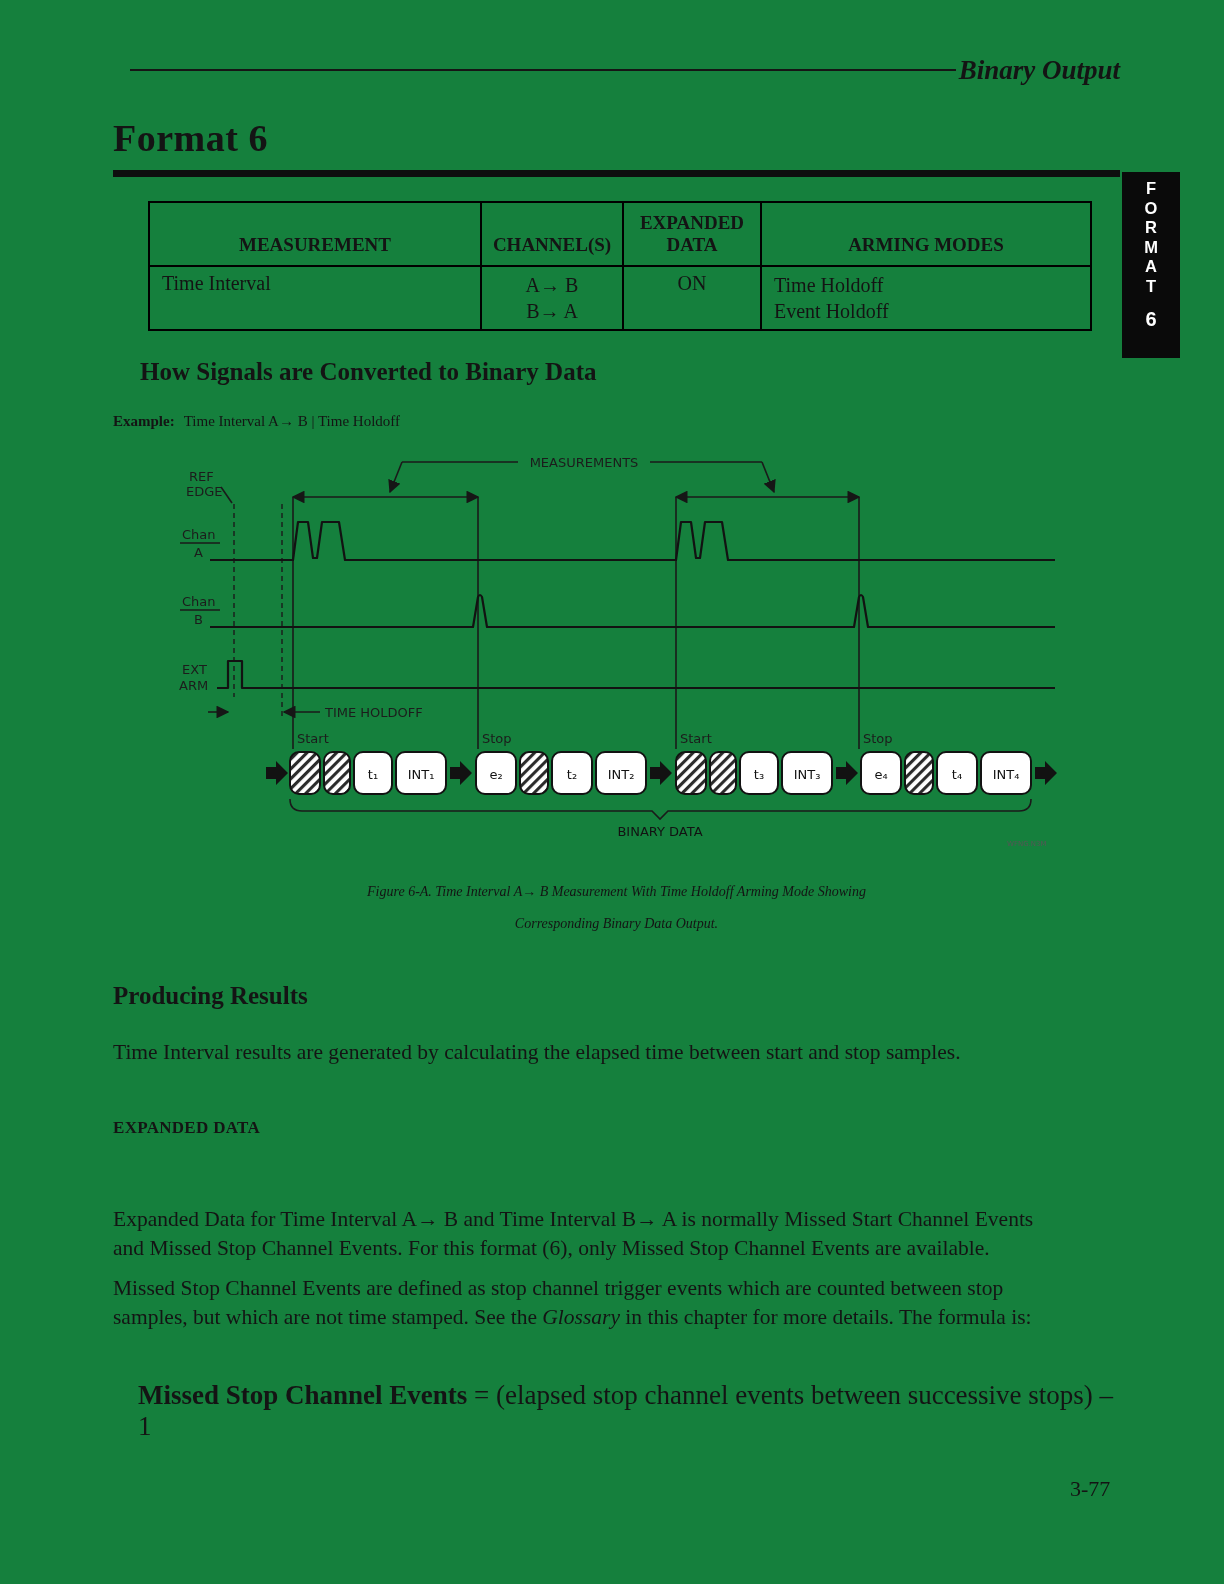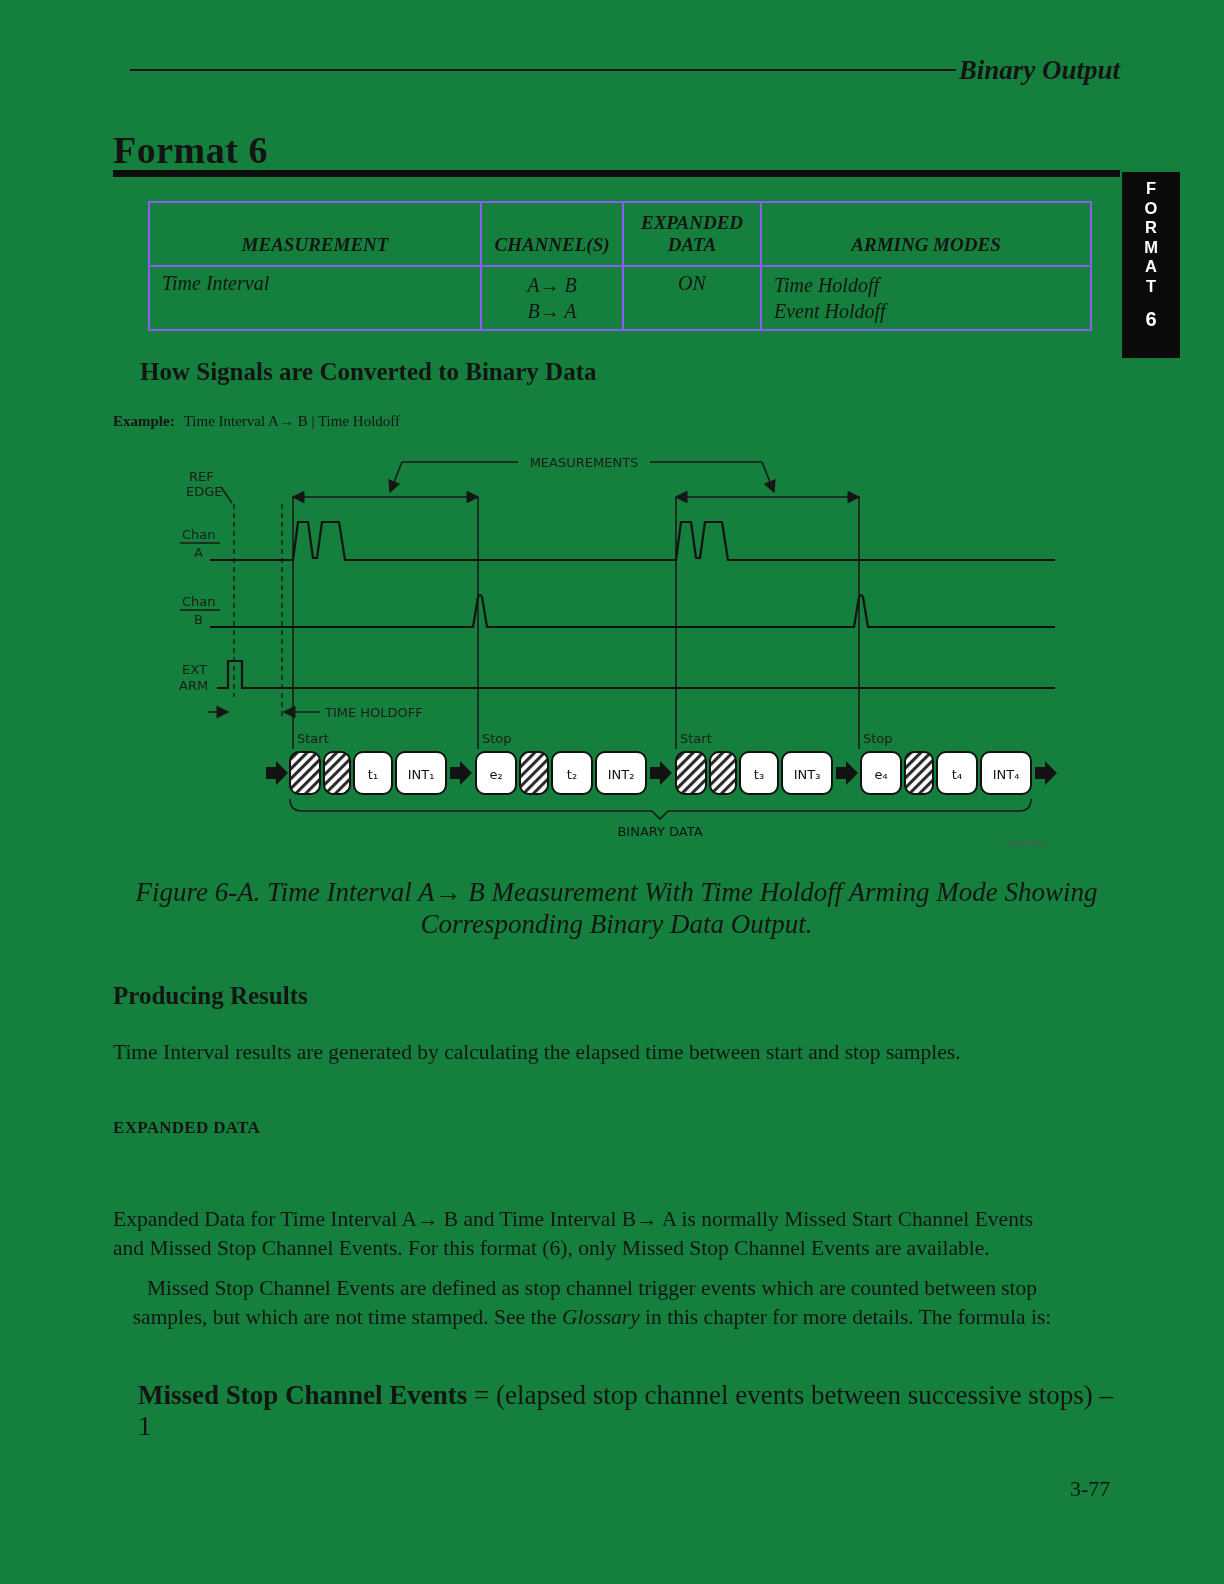--- a/index.html
+++ b/index.html
@@ -11,58 +11,58 @@
     overflow:hidden;
   }
 
   
   .running-header { position:absolute; top:50px; left:130px; width:990px; height:40px;
     display:flex; align-items:center; }
   .rh-rule { flex:1; height:2.5px; background:#151515; }
   .rh-title { font-size:27px; font-weight:bold; font-style:italic; white-space:nowrap; padding-left:3px; }
 
   
-  .page-title { position:absolute; top:128px; left:113px; font-size:38px; font-weight:bold; letter-spacing:0.5px; }
+  .page-title { position:absolute; top:116px; left:113px; font-size:38px; font-weight:bold; letter-spacing:0.5px; }
   .title-rule { position:absolute; top:170px; left:113px; width:1007px; height:7px; background:#0e0e0e; }
 
   
   .side-tab { position:absolute; top:172px; left:1122px; width:58px; height:186px;
     background:#0a0a0a; color:#ffffff; text-align:center;
     font-family:"Liberation Sans", sans-serif; font-weight:bold; padding-top:7px; }
   .side-tab .tl { display:block; font-size:16.5px; line-height:19.5px; }
   .side-tab .tab-num { margin-top:12px; font-size:20px; }
 
   
   .spec-table { position:absolute; top:201px; left:148px; width:942px;
     border-collapse:collapse; font-size:20px; table-layout:fixed; }
-  .spec-table th, .spec-table td { border:2px solid #8b5cf6;font-style:italic; }
+  .spec-table th, .spec-table td { border:2px solid #000000; }
   .spec-table th { font-weight:bold; font-size:19px; text-align:center;
     vertical-align:bottom; padding:6px 4px 9px; height:64px; }
   .spec-table td { vertical-align:top; padding:5px 12px; height:60px; }
   .c-left { text-align:left; }
   .c-center { text-align:center; }
   .spec-table td div { line-height:26px; }
 
   
   .h-signals { position:absolute; top:358px; left:113px; font-size:25px; font-weight:bold;margin-left:27px; }
   .example { position:absolute; top:413px; left:113px; font-size:15px; }
   .example .b { font-weight:bold; }
   .example .ex-text { margin-left:9px; }
 
   .diagram { position:absolute; top:450px; left:162px; width:907px; height:400px; }
 
   .caption { position:absolute; top:876px; left:113px; width:1007px;
-    text-align:center; font-style:italic; font-size:27px; line-height:32px; }
+    text-align:center; font-style:italic; font-size:14px; line-height:32px; }
 
   .h-producing { position:absolute; top:982px; left:113px; font-size:25px; font-weight:bold; }
   .para { font-size:21.5px; line-height:28.5px; }
   .para1 { position:absolute; top:1038px; left:113px; width:955px; }
   .h-expanded { position:absolute; top:1118px; left:113px; font-size:17px; font-weight:bold; letter-spacing:0.3px; }
   .para2 { position:absolute; top:1165px; left:113px; width:950px;margin-top:40px; }
-  .para3 { position:absolute; top:1274px; left:113px; width:958px;text-align:center; }
+  .para3 { position:absolute; top:1274px; left:113px; width:958px; }
   .formula { position:absolute; top:1380px; left:138px; width:990px; font-size:27px; }
   .formula .b { font-weight:bold; }
 
   .page-number { position:absolute; top:1476px; left:1070px; font-size:22px; }
 
   
   .dline { stroke:#1a1a1a; stroke-width:1.6; fill:none; }
   .ddash { stroke:#1a1a1a; stroke-width:1.4; fill:none; stroke-dasharray:5 4; }
   .wave { stroke:#121212; stroke-width:2.2; fill:none; stroke-linejoin:round; }
   .brace { stroke:#1a1a1a; stroke-width:1.6; fill:none; }

